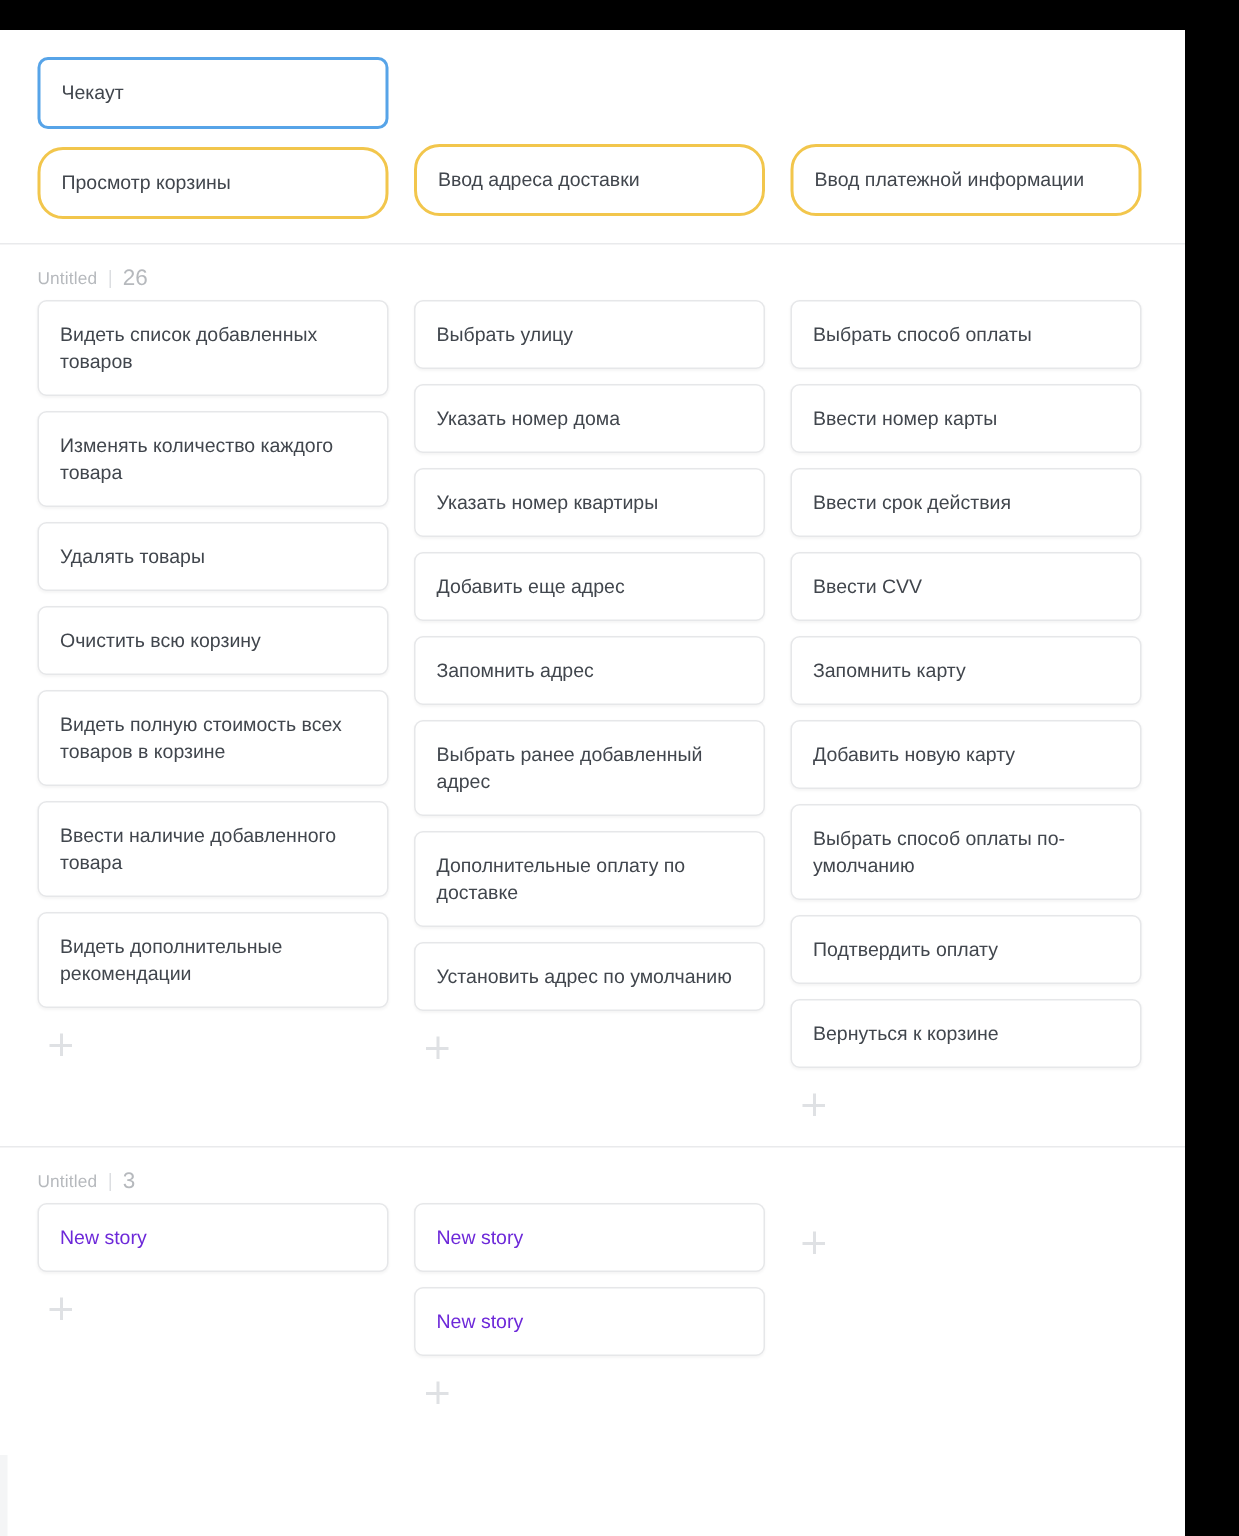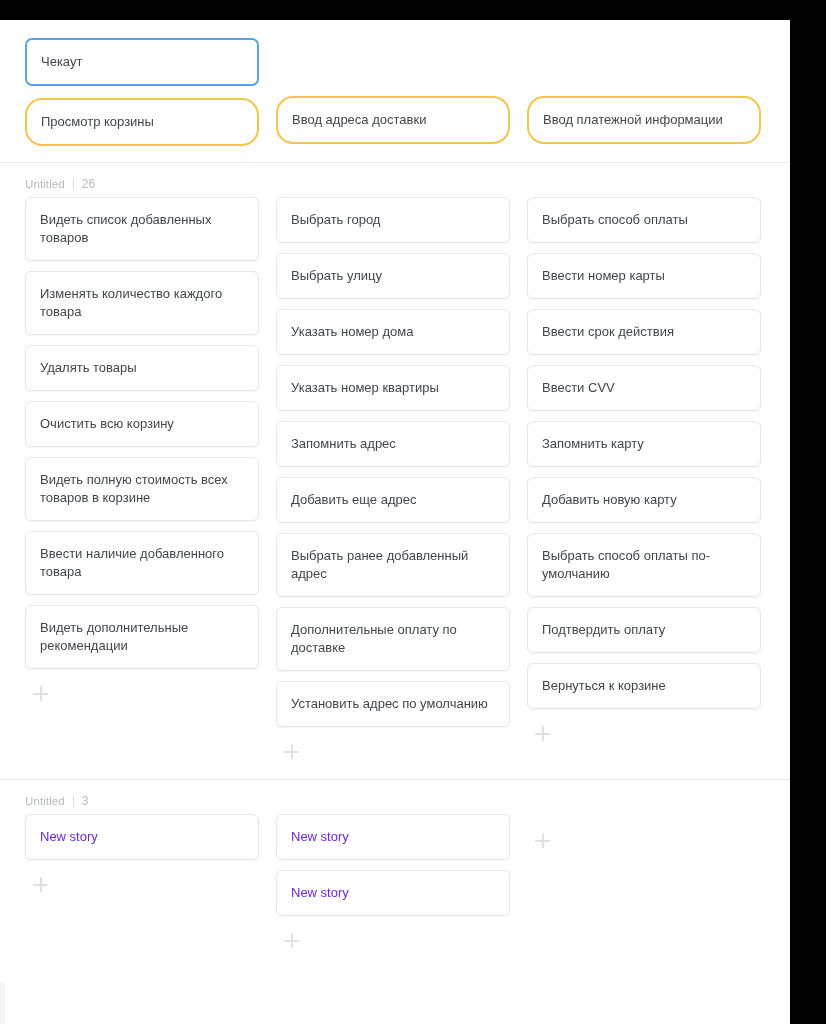--- a/index.html
+++ b/index.html
@@ -55,21 +55,21 @@
     font-size: 11.5px;
     color: #b6b9bd;
     letter-spacing: .1px;
   }
   .lane-header .sep {
     display: inline-block;
     width: 1px;
     height: 12px;
     background: #dcdee1;
   }
-  .lane-header .count { color: #b6b9bd; font-size: 12px; }
+  .lane-header .count { color: #b6b9bd; font-size: 15px; }
 
   
   .cols {
     position: relative;
     display: flex;
     align-items: flex-start;
     padding: 0 0 0 25px;
     gap: 17px;
   }
   .col {
@@ -214,36 +214,33 @@
               <span class="txt">Ввести наличие добавленного товара</span>
             </div>
           <div class="card tall">
               <span class="txt">Видеть дополнительные рекомендации</span>
             </div>
           <div class="add-btn"></div>
         </div>
 
         <div class="col">
           <div class="card">
-              <span class="txt">Выбрать город</span>
-            </div>
-          <div class="card">
               <span class="txt">Выбрать улицу</span>
             </div>
           <div class="card">
               <span class="txt">Указать номер дома</span>
             </div>
           <div class="card">
               <span class="txt">Указать номер квартиры</span>
             </div>
           <div class="card">
+              <span class="txt">Добавить еще адрес</span>
+            </div>
+          <div class="card">
               <span class="txt">Запомнить адрес</span>
-            </div>
-          <div class="card">
-              <span class="txt">Добавить еще адрес</span>
             </div>
           <div class="card tall">
               <span class="txt">Выбрать ранее добавленный адрес</span>
             </div>
           <div class="card tall">
               <span class="txt">Дополнительные оплату по доставке</span>
             </div>
           <div class="card">
               <span class="txt">Установить адрес по умолчанию</span>
             </div>

